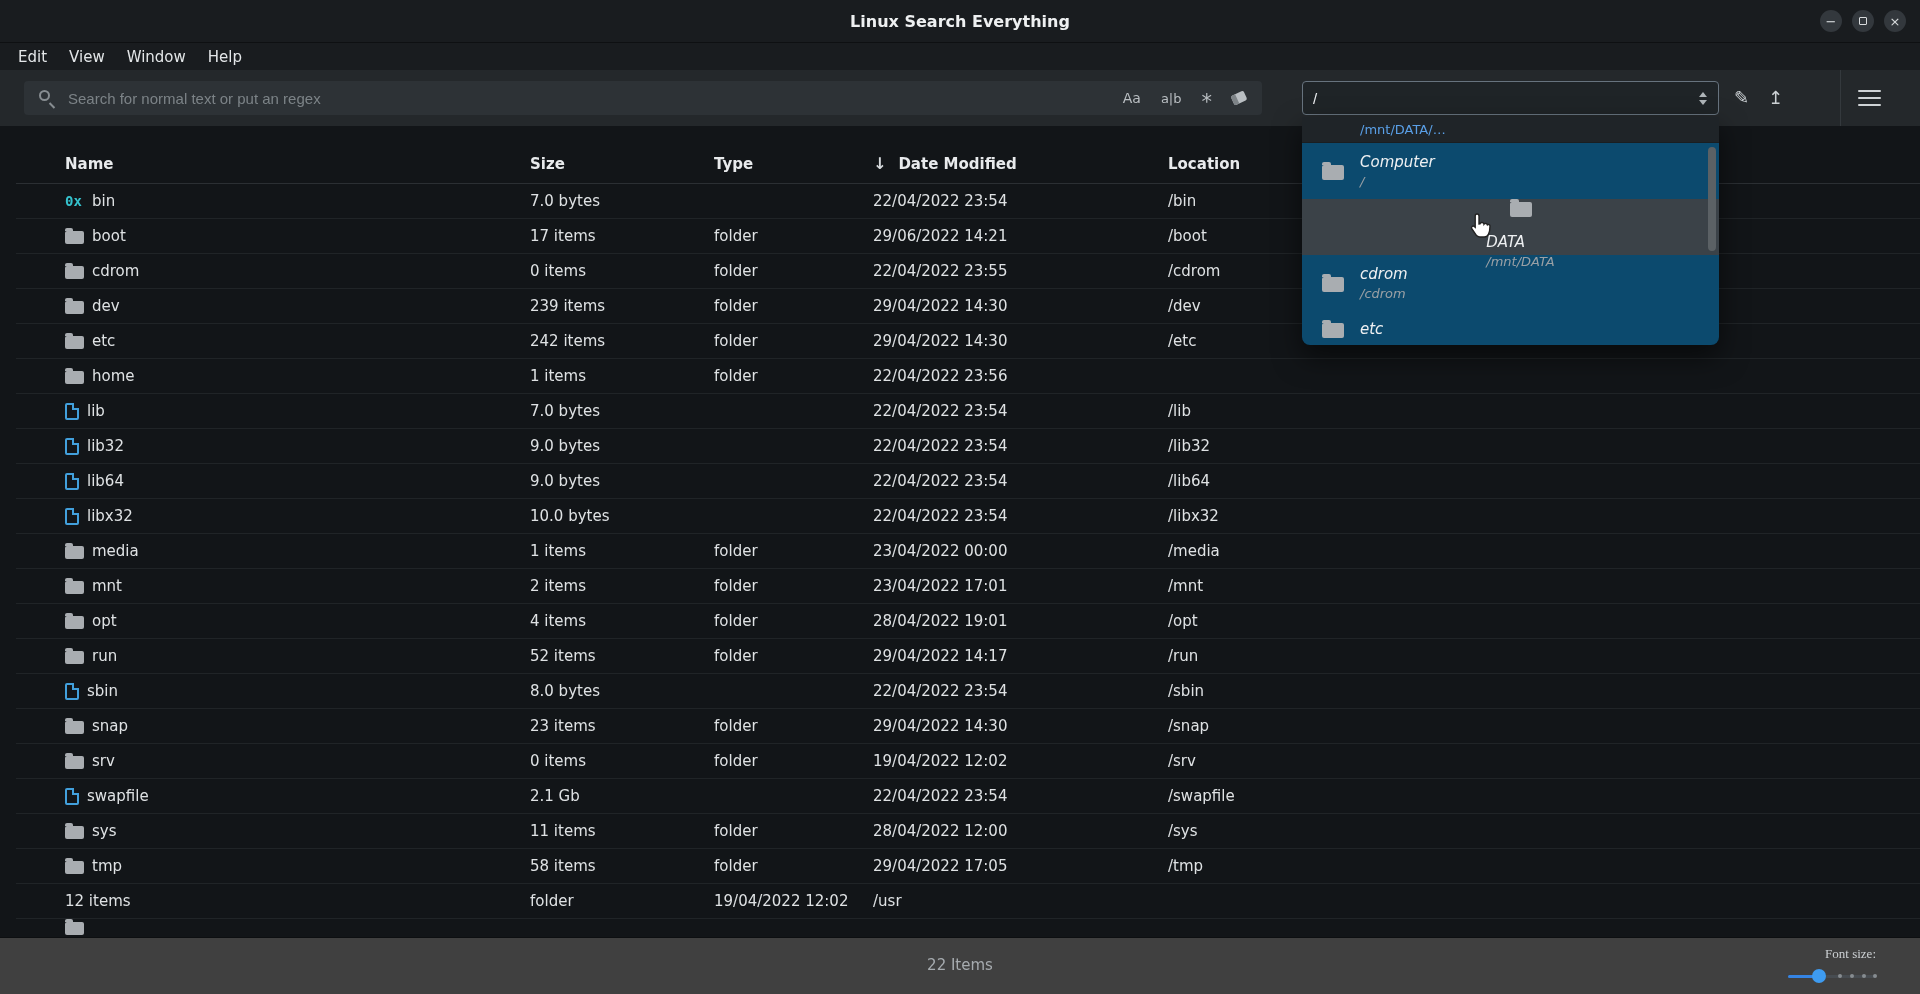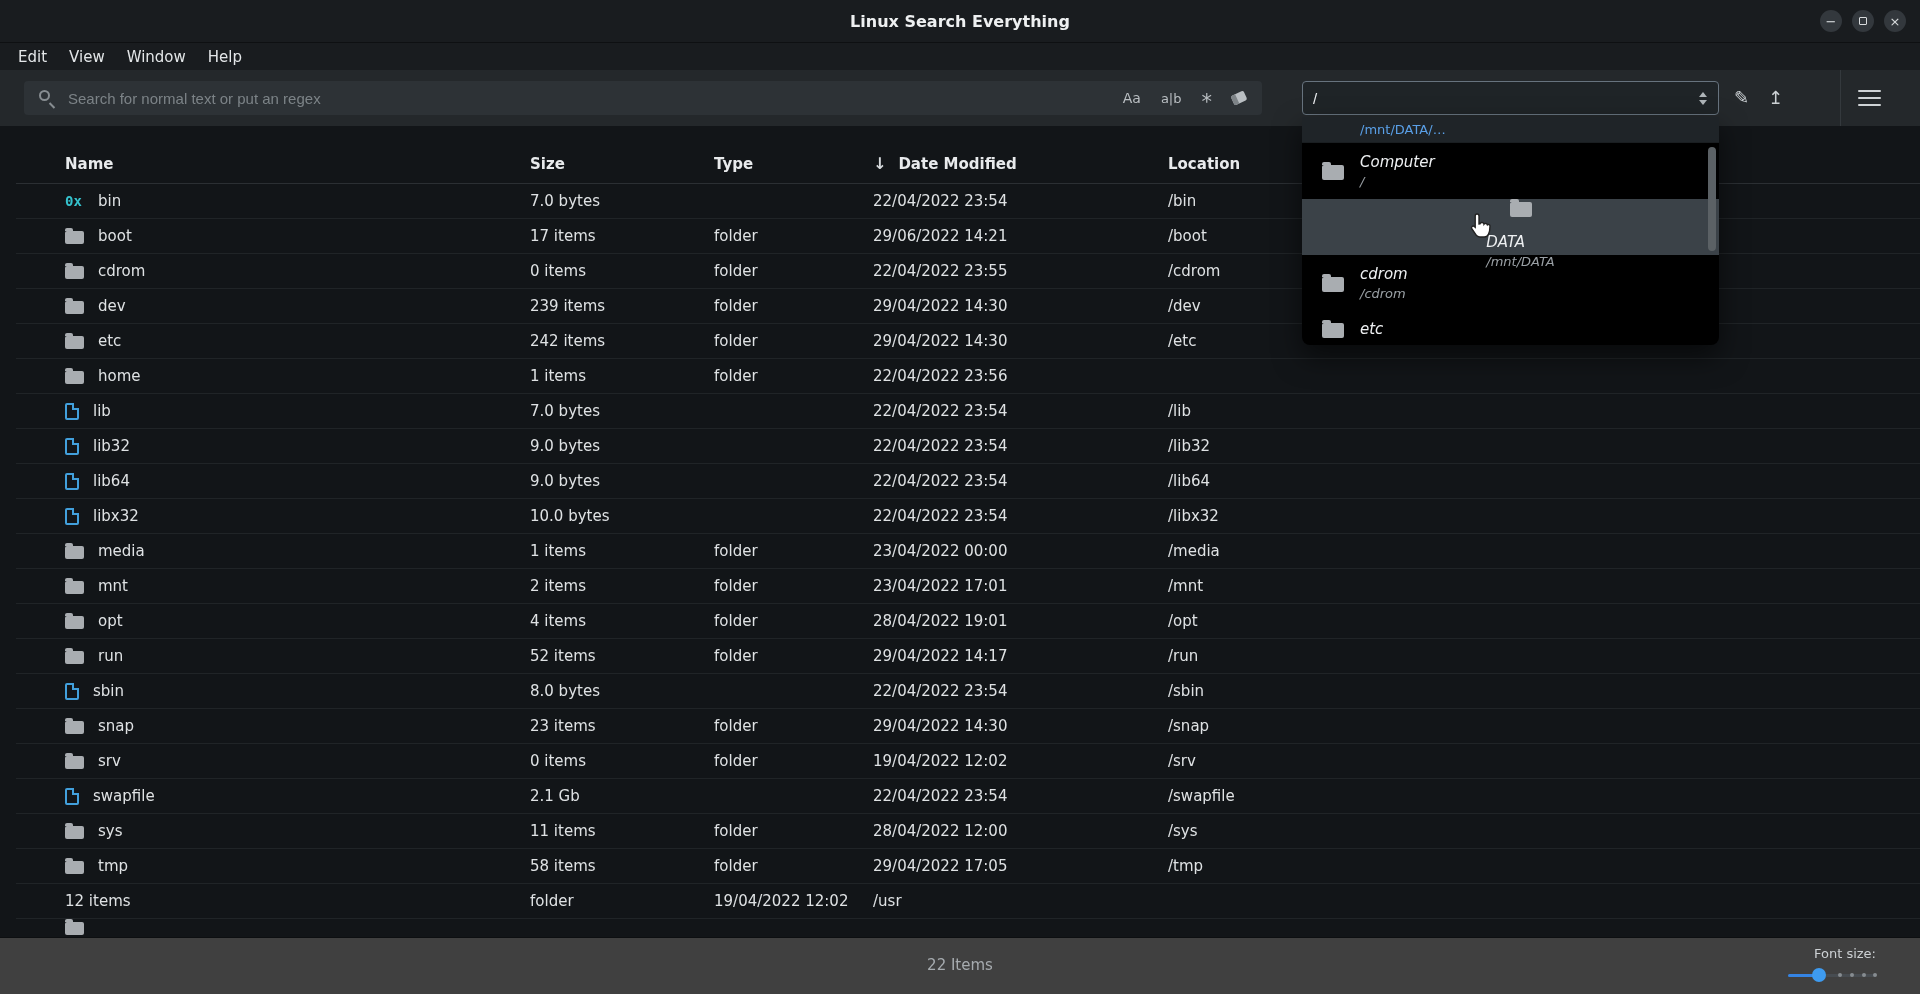--- a/index.html
+++ b/index.html
@@ -49,48 +49,48 @@
   .hamburger span{display:block;width:23px;height:2px;background:#cfd3d6;border-radius:1px;}
 
   
   .table-area{position:absolute;left:16px;top:126px;width:1920px;height:811px;background:#121518;padding-top:18px;overflow:hidden;}
   .grid-cols{display:grid;grid-template-columns:465px 184px 159px 295px 1fr;padding-left:49px;align-items:center;}
   .table-header{height:40px;font-weight:bold;font-size:15px;color:#e8eaec;border-bottom:1px solid #2b2f33;}
   .hdr-date{display:flex;align-items:center;gap:12px;}
   .sort-arrow{font-size:16px;color:#d6dadd;font-weight:bold;}
   .trow{height:35px;border-bottom:1px solid #202427;font-size:15px;color:#dfe2e4;}
   .trow.partial{height:16px;overflow:hidden;border-bottom:none;}
-  .name-cell{display:flex;align-items:center;gap:14px;}
+  .name-cell{display:flex;align-items:center;gap:8px;}
 
   .icon-folder{width:19px;height:13px;background:#a9adb1;border-radius:2px;position:relative;margin-top:3px;flex:0 0 auto;display:inline-block;}
   .icon-folder::before{content:"";position:absolute;top:-3px;left:0;width:8px;height:3px;background:#a9adb1;border-radius:2px 2px 0 0;}
   .icon-file{width:14px;height:17px;border:2px solid #42a0dc;border-radius:2px;position:relative;flex:0 0 auto;display:inline-block;}
   .icon-file::after{content:"";position:absolute;right:-2px;top:-2px;width:5px;height:5px;background:#121518;border-left:2px solid #42a0dc;border-bottom:2px solid #42a0dc;}
   .icon-binary{color:#35c2cd;font-weight:bold;font-size:14px;width:19px;flex:0 0 auto;display:inline-block;font-family:"DejaVu Sans Mono",monospace;}
 
   
-  .dropdown{position:absolute;left:1302px;top:117px;width:417px;height:228px;background:#000000;border-radius:0 0 8px 8px;box-shadow:0 12px 28px rgba(0,0,0,.55);overflow:hidden;z-index:5;}
+  .dropdown{position:absolute;left:1302px;top:117px;width:417px;height:228px;background:#0c4a6e;border-radius:0 0 8px 8px;box-shadow:0 12px 28px rgba(0,0,0,.55);overflow:hidden;z-index:5;}
   .dd-partial-top{height:26px;background:#1f2428;padding:2px 0 0 58px;border-bottom:1px solid #1a1e21;}
   .dd-blue-path{color:#5aa0e8;font-size:13px;}
   .dd-item{height:56px;display:flex;align-items:center;padding-left:20px;gap:16px;font-style:italic;}
   .dd-item.highlighted{background:#3b4248;flex-direction:column;}
   .dd-item.partial-bottom{height:34px;align-items:flex-start;padding-top:9px;}
   .dd-folder{width:22px;height:15px;}
   .dd-folder::before{width:9px;}
   .dd-name{font-size:15px;color:#eef0f2;display:block;}
   .dd-path{font-size:13px;color:#9aa0a5;display:block;margin-top:3px;}
   .dd-scrollbar{position:absolute;right:3px;top:30px;width:8px;height:104px;background:#5b6165;border-radius:4px;}
 
   .cursor{position:absolute;left:1468px;top:212px;z-index:9;}
 
   
   .statusbar{position:absolute;left:0;bottom:0;width:1920px;height:57px;background:#404040;border-top:1px solid #0d0f11;z-index:6;}
   .status-count{position:absolute;left:50%;top:18px;transform:translateX(-50%);color:#a6abaf;font-size:15px;}
   .fontsize{position:absolute;right:44px;top:8px;text-align:right;}
-  .fontsize-label{font-size:13px;color:#cdd1d4;}
+  .fontsize-label{font-size:13px;color:#cdd1d4;font-family:Liberation Serif, serif;}
   .slider{position:relative;width:88px;height:14px;margin-top:7px;}
   .slider-track{position:absolute;top:6px;left:0;width:100%;height:3px;background:#474c51;border-radius:2px;}
   .slider-fill{position:absolute;top:6px;left:0;width:30px;height:3px;background:#3584e4;border-radius:2px;}
   .slider-thumb{position:absolute;top:0;left:24px;width:14px;height:14px;border-radius:50%;background:#3e9bf0;}
   .slider-dot{position:absolute;top:5px;width:4px;height:4px;border-radius:50%;background:#868c90;}
 </style>
 </head>
 <body>
 
 <div class="titlebar">

